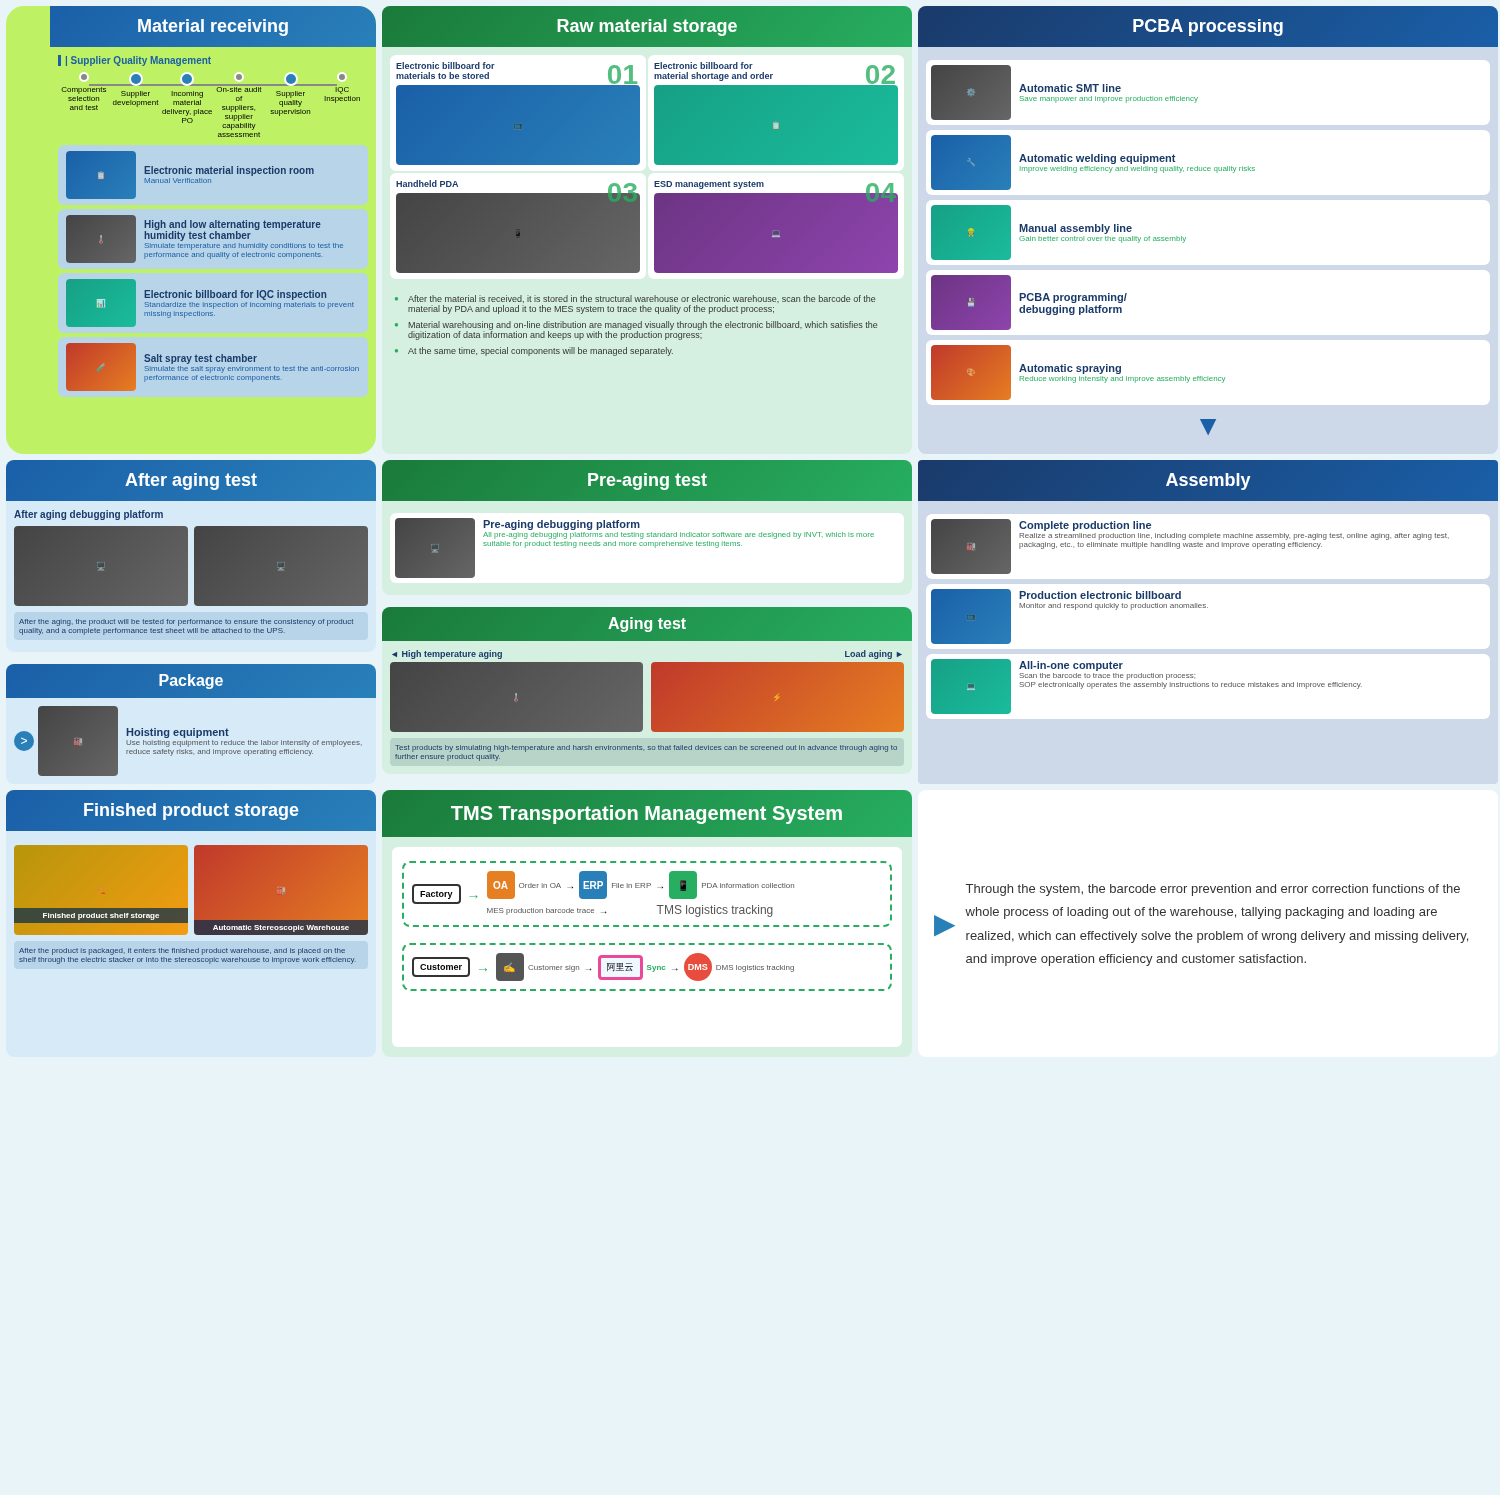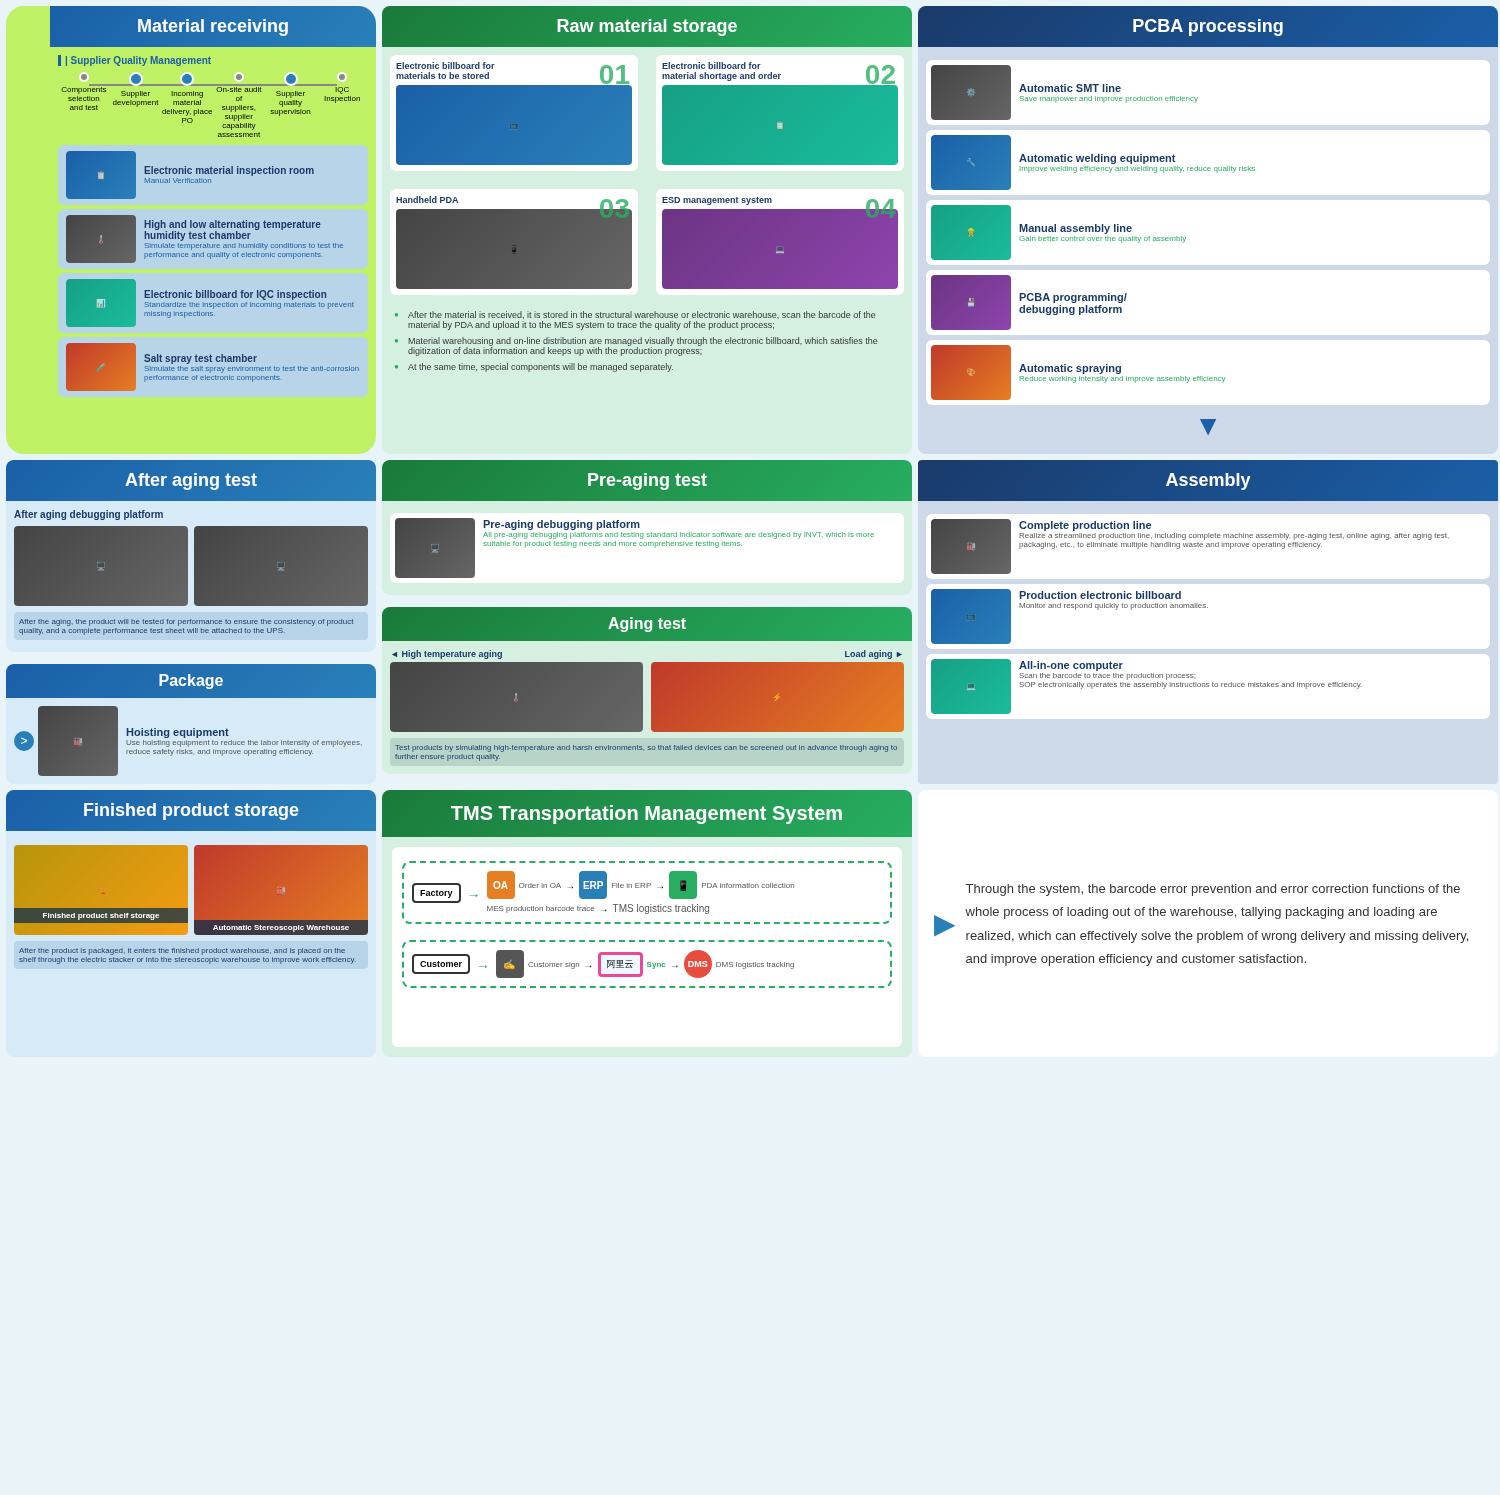--- a/index.html
+++ b/index.html
@@ -20,21 +20,21 @@
     .timeline-dot.small { width: 10px; height: 10px; background: #888; }
     .equipment-item { background: #b8d4e8; border-radius: 6px; padding: 6px 8px; margin: 4px 0; display: flex; align-items: center; gap: 8px; }
     .equipment-img { width: 70px; height: 48px; background: #555; border-radius: 4px; flex-shrink: 0; display: flex; align-items: center; justify-content: center; overflow: hidden; }
     .equipment-text h4 { font-size: 10px; font-weight: bold; color: #1a3a6a; }
     .equipment-text p { font-size: 8px; color: #1a5fa8; }
 
     
     .raw-storage { background: #d5f0e0; border-radius: 8px; overflow: hidden; }
     .raw-storage-header { background: linear-gradient(135deg, #1a7a3a, #27ae60); padding: 10px; text-align: center; color: white; font-size: 18px; font-weight: bold; }
     .raw-storage-content { padding: 8px; }
-    .storage-grid { display: grid; grid-template-columns: 1fr 1fr; gap: 18px; margin-bottom: 8px; }
+    .storage-grid { display: grid; grid-template-columns: 1fr 1fr; gap: 2px; margin-bottom: 8px; }
     .storage-card { background: white; border-radius: 6px; padding: 6px; }
     .storage-card-label { font-size: 9px; font-weight: bold; color: #1a3a6a; margin-bottom: 3px; }
     .storage-img { width: 100%; height: 80px; background: #333; border-radius: 4px; }
     .bullet-list { list-style: none; padding: 4px; }
     .bullet-list li { font-size: 9px; color: #333; padding: 3px 0; padding-left: 14px; position: relative; }
     .bullet-list li::before { content: '●'; position: absolute; left: 0; color: #27ae60; font-size: 8px; }
 
     
     .pcba { background: #cdd8e8; border-radius: 8px; overflow: hidden; }
     .pcba-header { background: linear-gradient(135deg, #1a3a6a, #1a5fa8); padding: 10px; text-align: center; color: white; font-size: 18px; font-weight: bold; }
@@ -421,21 +421,21 @@
                 <span style="font-size:10px;">→</span>
                 <div style="width:28px; height:28px; border-radius:4px; background:#2980b9; display:flex; align-items:center; justify-content:center; color:white; font-size:10px; font-weight:bold;">ERP</div>
                 <span style="font-size:8px; color:#555;">File in ERP</span>
                 <span style="font-size:10px;">→</span>
                 <div style="width:28px; height:28px; border-radius:4px; background:#27ae60; display:flex; align-items:center; justify-content:center; color:white; font-size:10px;">📱</div>
                 <span style="font-size:8px; color:#555;">PDA information collection</span>
               </div>
               <div style="display:flex; align-items:center; gap:4px;">
                 <span style="font-size:8px; color:#555;">MES production barcode trace</span>
                 <span style="font-size:10px;">→</span>
-                <span style="font-size:10px; color:#555;">TMS logistics tracking</span>
+                <span style="font-size:12px; color:#555;margin-left:44px;">TMS logistics tracking</span>
               </div>
             </div>
           </div>
         </div>
 
         <div style="height:8px;"></div>
 
         <div class="dashed-box">
           <div style="display:flex; align-items:center; gap:6px; flex-wrap:wrap;">
             <div class="tms-box customer">

